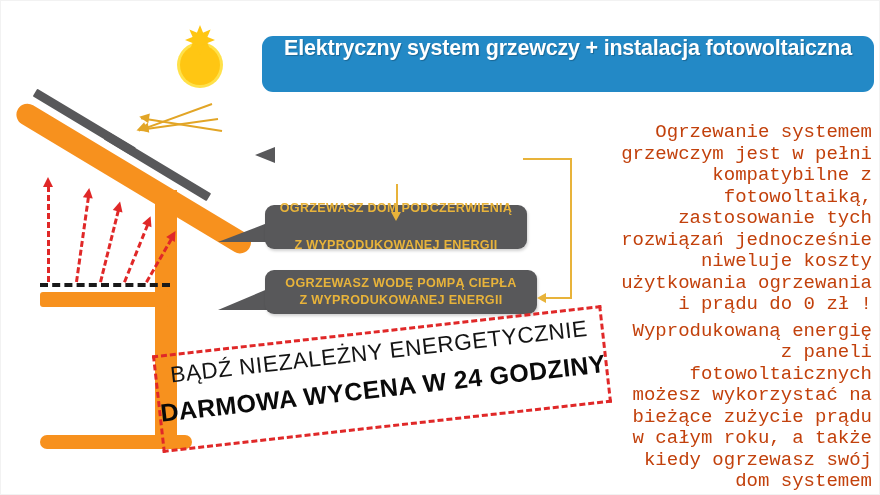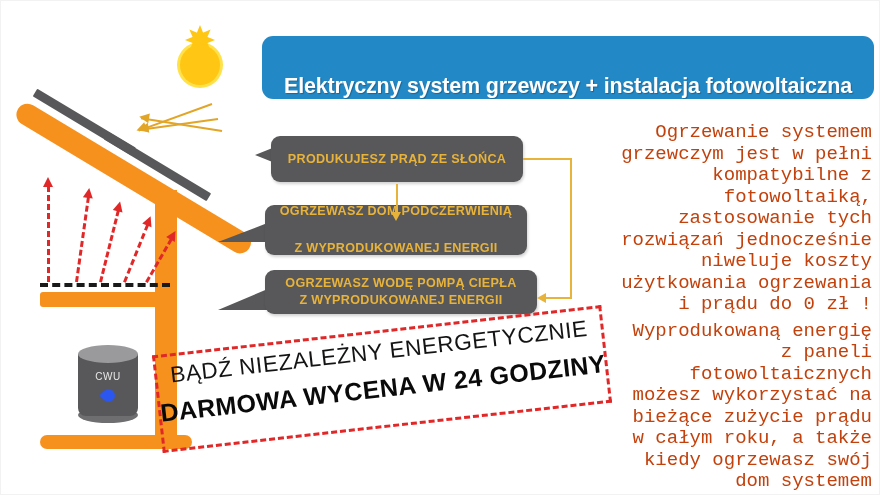--- a/index.html
+++ b/index.html
@@ -10,23 +10,23 @@
     background:#ffffff;
     overflow:hidden;
   }
   #canvas::after{
     content:"";position:absolute;left:0;top:0;right:0;bottom:0;
     border:1px solid #f2f2f2;pointer-events:none;
   }
 
   
   .banner{
-    position:absolute;left:262px;top:36px;width:612px;height:63px;
+    position:absolute;left:262px;top:36px;width:612px;height:56px;
     background:#2389c6;border-radius:11px;
-    display:flex;align-items:flex-end;
+    display:flex;align-items:flex-start;
   }
   .banner-text{
     color:#ffffff;font-weight:bold;font-size:21.5px;
     letter-spacing:-0.2px;white-space:nowrap;
     padding-left:22px;
     text-shadow:1px 1px 1px rgba(0,0,0,.25);
     font-family:"Liberation Sans",sans-serif;
   }
 
   
@@ -126,21 +126,21 @@
     position:absolute;background:#58585a;border-radius:9px;
     display:flex;flex-direction:column;align-items:center;justify-content:center;
     box-shadow:1px 2px 3px rgba(0,0,0,.18);
   }
   .cbox span{
     color:#e8b33a;font-weight:bold;font-size:12.6px;letter-spacing:.3px;
     line-height:17px;white-space:nowrap;
     font-family:"Liberation Sans",sans-serif;
   }
   #box1{left:271px;top:136px;width:252px;height:46px;}
-  #box2{left:265px;top:205px;width:262px;height:50px;gap:20px;}
+  #box2{left:265px;top:205px;width:262px;height:44px;gap:20px;}
   #box3{left:265px;top:270px;width:272px;height:44px;}
 
   .tail{position:absolute;width:0;height:0;}
   #tail1{
     left:255px;top:147px;
     border-top:8px solid transparent;border-bottom:8px solid transparent;
     border-right:20px solid #58585a;
   }
   #tail2{
     left:218px;top:222px;width:52px;height:20px;background:#58585a;
@@ -243,36 +243,26 @@
   </div>
   <div class="heat" style="left:124px;top:282px;transform:rotate(22deg);transform-origin:50% 100%;">
     <div class="shaft" style="height:62px;bottom:0;"></div>
     <div class="head" style="top:-71px;"></div>
   </div>
   <div class="heat" style="left:146px;top:282px;transform:rotate(30deg);transform-origin:50% 100%;">
     <div class="shaft" style="height:50px;bottom:0;"></div>
     <div class="head" style="top:-59px;"></div>
   </div>
 
-  <div class="tank">
-    <div class="tank-bottom"></div>
-    <div class="tank-body"></div>
-    <div class="tank-top"></div>
-    <div class="tank-label">CWU</div>
-    <div class="droplet"></div>
-  </div>
 
   <div class="banner">
     <div class="banner-text">Elektryczny system grzewczy + instalacja fotowoltaiczna</div>
   </div>
 
   <div class="tail" id="tail1"></div>
-  <div class="cbox" id="box1">
-    <span>PRODUKUJESZ PRĄD ZE SŁOŃCA</span>
-  </div>
 
   <div class="tail" id="tail2"></div>
   <div class="cbox" id="box2">
     <span>OGRZEWASZ DOM PODCZERWIENIĄ</span>
     <span>Z WYPRODUKOWANEJ ENERGII</span>
   </div>
 
   <div class="tail" id="tail3"></div>
   <div class="cbox" id="box3">
     <span>OGRZEWASZ WODĘ POMPĄ CIEPŁA</span>

